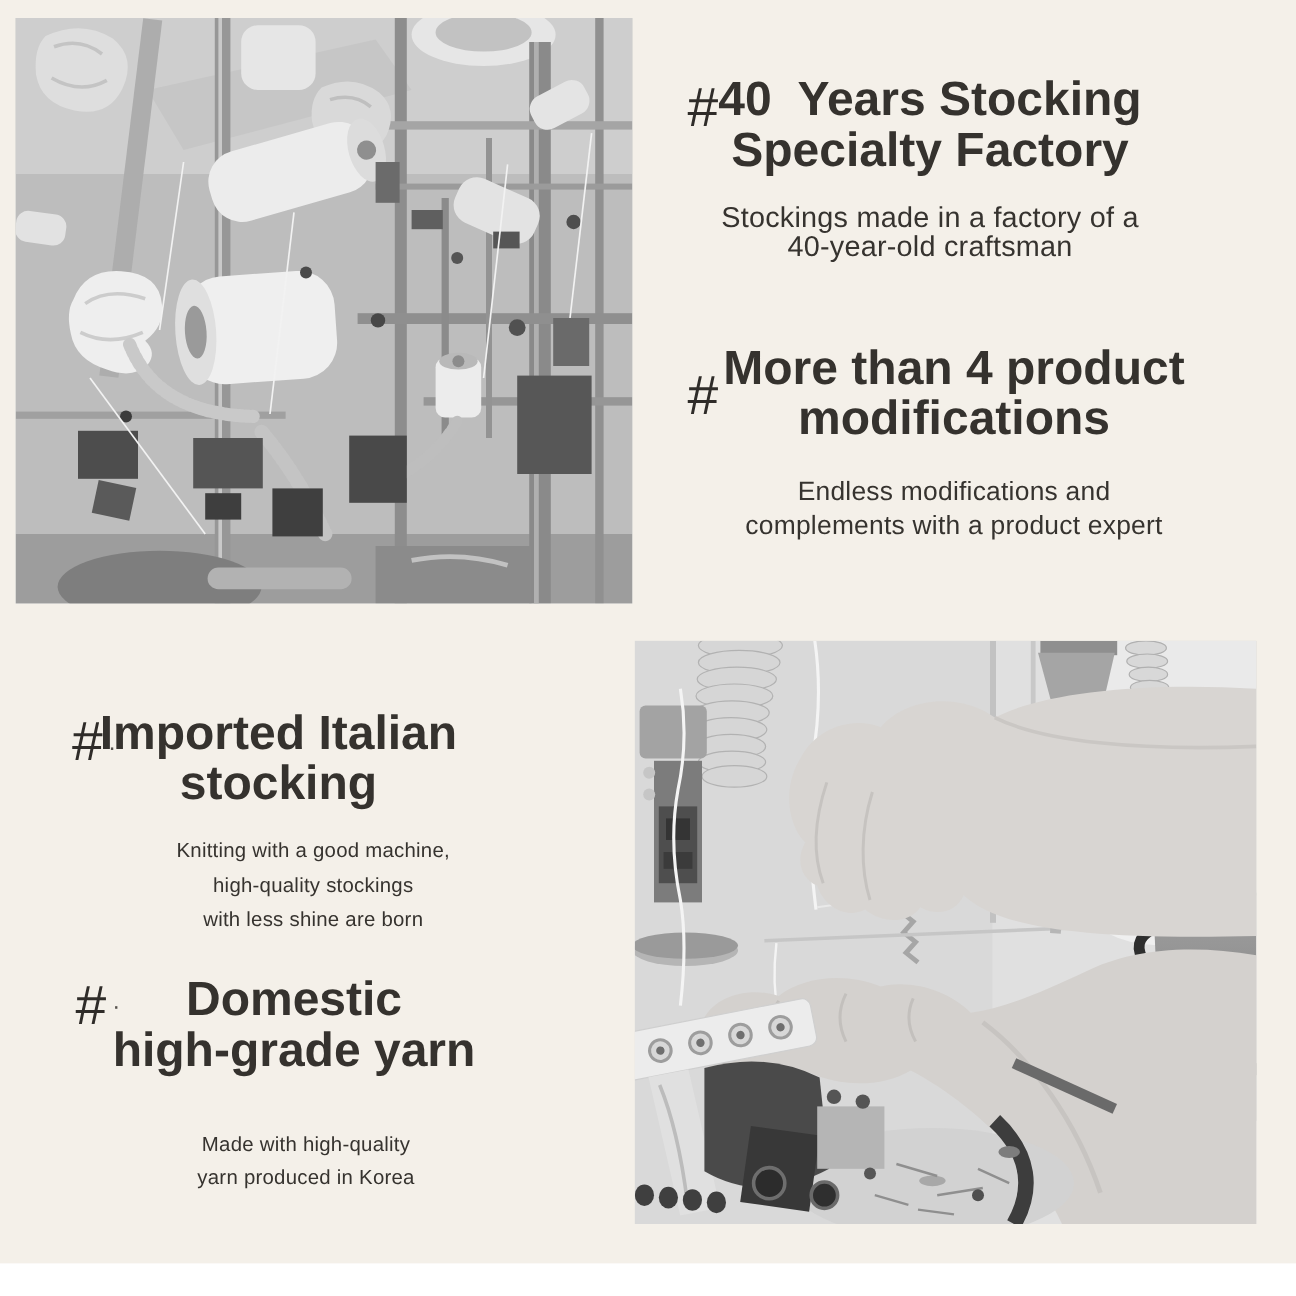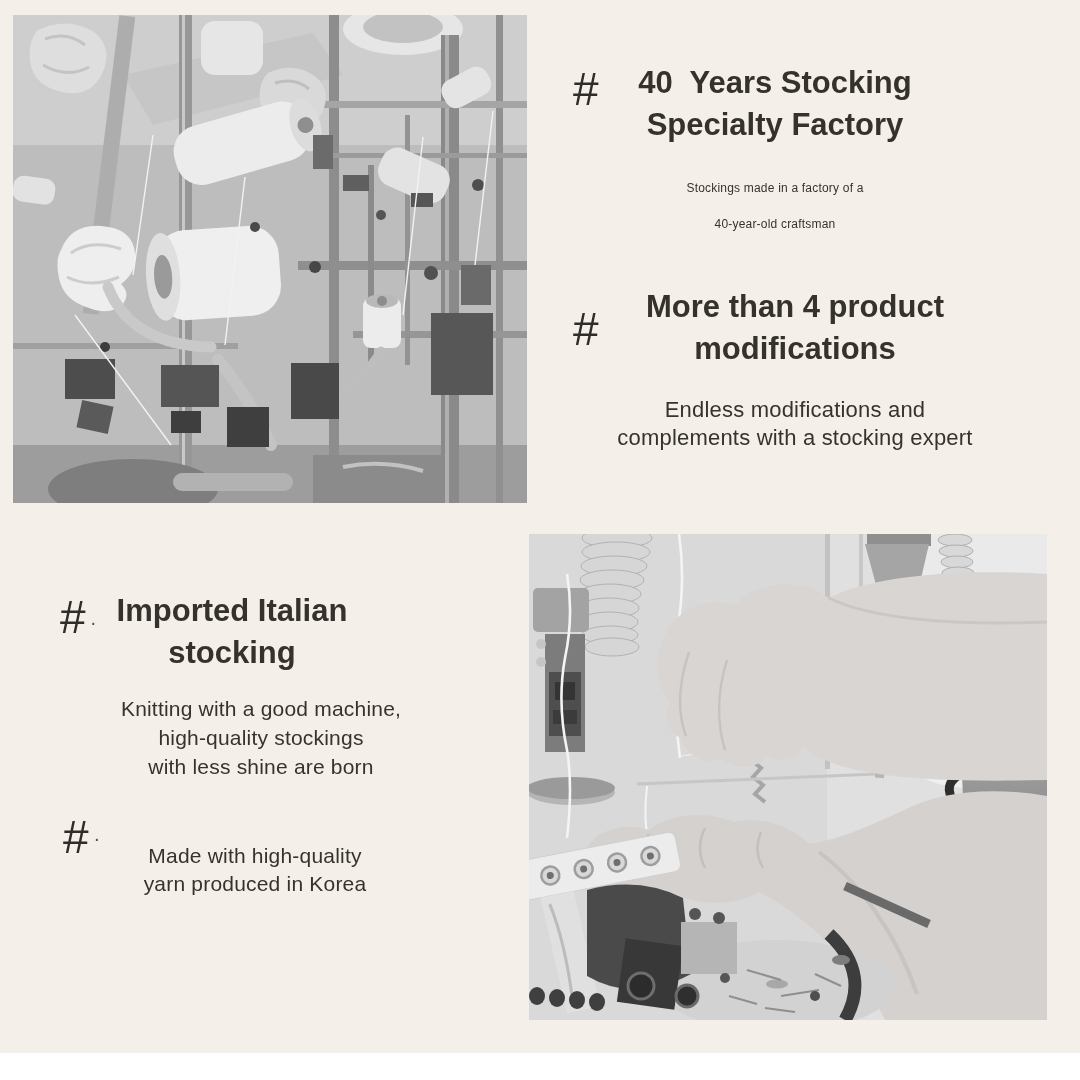--- a/index.html
+++ b/index.html
@@ -19,45 +19,45 @@
 
   .feature{position:absolute;}
   .feature .hash{
     position:absolute;
     font-size:46px;font-weight:300;line-height:1;
     color:#2f2c29;letter-spacing:-1px;
   }
   .feature .hash .dot{font-size:20px;font-weight:400;vertical-align:8px;margin-left:6px;color:#55514c;}
   .feature .title{
     text-align:center;white-space:pre-wrap;
-    font-size:31px;font-weight:700;line-height:42px;
+    font-size:40px;font-weight:700;line-height:42px;
     color:#35322e;
   }
   .feature .desc{
     text-align:center;white-space:pre-wrap;
-    font-size:21px;font-weight:400;line-height:28px;
+    font-size:17px;font-weight:400;line-height:28px;
     color:#36332f;letter-spacing:0.2px;
   }
 
   
   .f1{left:555px;top:62px;width:440px;}
   .f1 .hash{left:18px;top:4px;}
-  .f1 .desc{margin-top:24px;font-size:12px;line-height:36px;text-align:center;}
+  .f1 .desc{margin-top:24px;font-size:24px;line-height:24px;text-align:center;}
 
   .f2{left:555px;top:286px;width:480px;}
   .f2 .hash{left:18px;top:20px;}
   .f2 .desc{margin-top:26px;font-size:22px;line-height:28px;}
 
   .f3{left:22px;top:590px;width:420px;}
   .f3 .hash{left:38px;top:4px;}
   .f3 .desc{margin-top:20px;margin-left:58px;line-height:29px;}
 
   .f4{left:35px;top:812px;width:420px;}
   .f4 .hash{left:28px;top:2px;}
-  .f4 .desc{margin-top:30px;margin-left:20px;line-height:28px;}
+  .f4 .desc{margin-top:44px;margin-left:20px;line-height:28px;}
 </style>
 </head>
 <body>
 
 <div class="canvas">
 
   <div class="photo photo-top">
     <svg width="514" height="488" viewBox="0 0 514 488">
       <defs>
         <linearGradient id="potg" x1="0" y1="0" x2="0" y2="1">
@@ -326,33 +326,35 @@
 Specialty Factory</div>
     <div class="desc">Stockings made in a factory of a
 40-year-old craftsman</div>
   </div>
 
   <div class="feature f2">
     <span class="hash"><span>#</span><span class="dot"></span></span>
     <div class="title">More than 4 product
 modifications</div>
     <div class="desc">Endless modifications and
-complements with a stocking expert</div>
+complements with a product expert</div>
   </div>
 
   <div class="feature f3">
     <span class="hash"><span>#</span><span class="dot">.</span></span>
     <div class="title">Imported Italian
 stocking</div>
     <div class="desc">Knitting with a good machine,
 high-quality stockings
 with less shine are born</div>
   </div>
 
   <div class="feature f4">
     <span class="hash"><span>#</span><span class="dot">·</span></span>
+    <div class="title">Domestic
+high-grade yarn</div>
     <div class="desc">Made with high-quality
 yarn produced in Korea</div>
   </div>
 
 </div>
 
 <div class="footer-strip"></div>
 
 </body></html>

